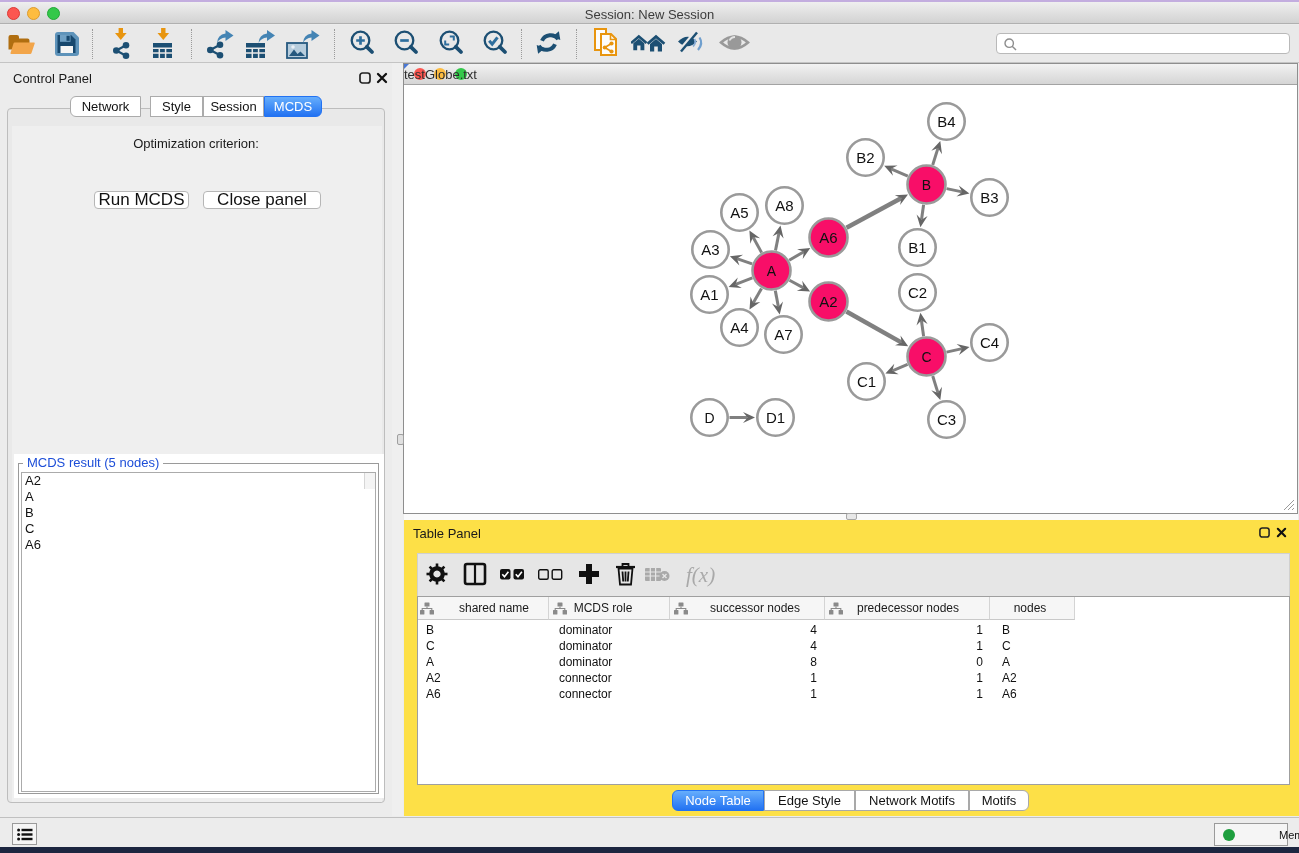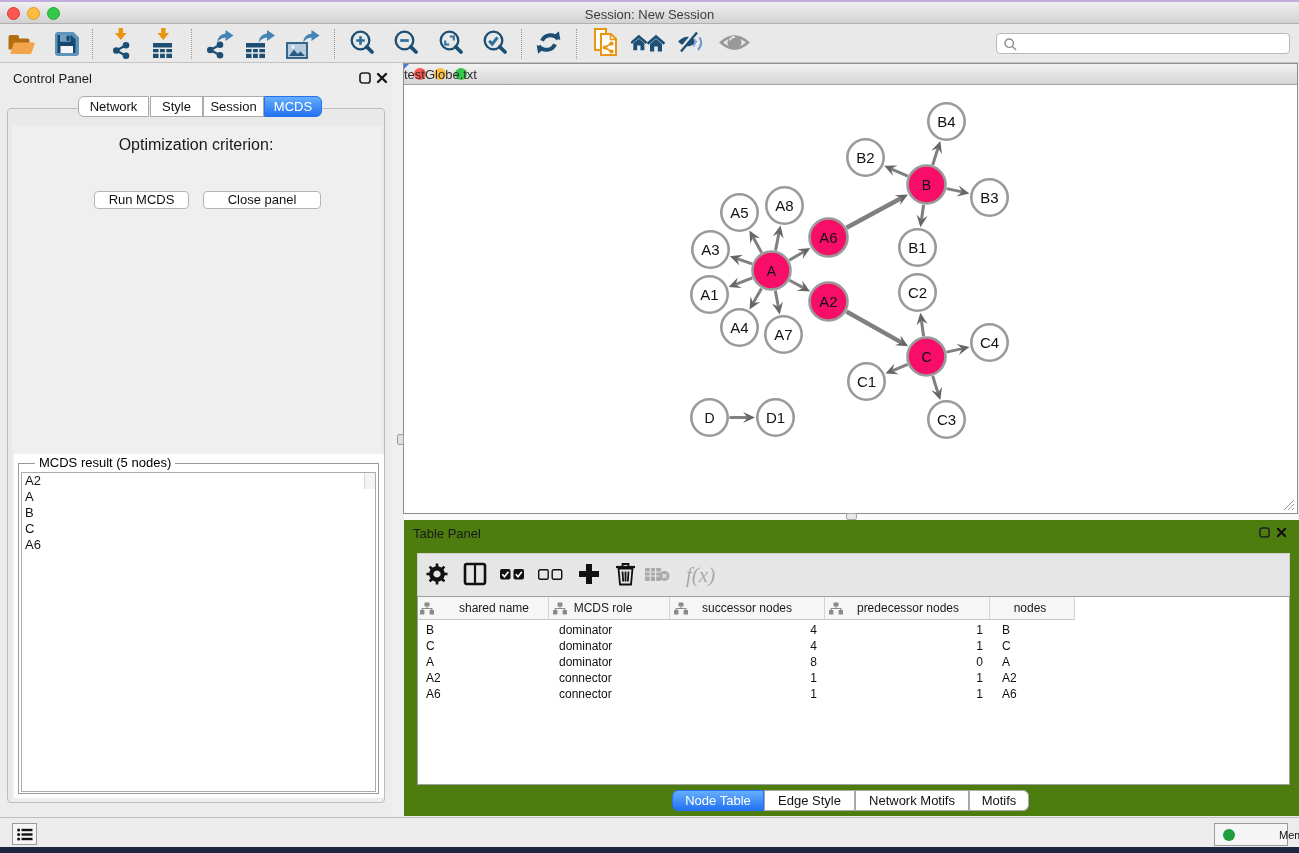--- a/index.html
+++ b/index.html
@@ -18,42 +18,42 @@
 #searchbox { position:absolute; left:996px; top:8px; width:294px; height:21px;
   background:#ffffff; border:1px solid #b9b9b9; border-radius:4px; }
 #cpanel { position:absolute; left:0; top:63px; width:392px; height:753px; background:#ececec; }
 .panhead { font-size:13px; color:#1a1a1a; }
 .tab { position:absolute; top:0; height:21px; background:#ffffff; border:1px solid #ababab;
   font-size:13px; color:#111; text-align:center; line-height:20px; z-index:3; }
 .tab.sel { background:linear-gradient(#66aefc,#2272f2); color:#fff; border:1px solid #2272f2; }
 #tabcontent { position:absolute; left:7px; top:45px; width:378px; height:695px;
   border:1px solid #bdbdbd; border-radius:4px; background:#e9e9e9; }
 #mcdspan { position:absolute; left:4px; top:17px; width:370px; height:676px; background:#efefef; }
-#optlabel { position:absolute; left:0; width:100%; top:27px; text-align:center; font-size:16px; color:#1a1a1a;}
+#optlabel { position:absolute; left:0; width:100%; top:27px; text-align:center; font-size:13px; color:#1a1a1a;}
 #combo { position:absolute; left:36px; top:49px; width:312px; height:21px; background:#fff;
   border:1px solid #ababab; border-radius:5px; font-size:13px; color:#111; line-height:19px; padding-left:10px;}
 #combo .stepper { position:absolute; right:-1px; top:-1px; width:21px; height:21px;
   background:linear-gradient(#66aefc,#2272f2); border-radius:0 5px 5px 0; }
 .pbtn { position:absolute; height:18px; background:#ffffff; border:1px solid #b6b6b6;
-  border-radius:4px; font-size:13px; color:#111; text-align:center; line-height:16px; }
+  border-radius:4px; font-size:17px; color:#111; text-align:center; line-height:16px; }
 #resultwrap { position:absolute; left:6px; top:345px; width:370px; height:344px; background:#ffffff; }
 #groupbox { position:absolute; left:4px; top:9px; width:361px; height:331px; border:1px solid #9a9a9a; }
-#grouptitle { position:absolute; left:16px; top:-9px; background:#ffffff; padding:0 4px;
-  font-size:13px; color:#000000; white-space:nowrap; }
+#grouptitle { position:absolute; left:4px; top:-9px; background:#ffffff; padding:0 4px;
+  font-size:13px; color:#1d4ed8; white-space:nowrap; }
 #mcdslist { position:absolute; left:2px; top:8px; width:355px; height:320px; background:#fff;
   border:1px solid #ababab; font-size:13px; color:#111; }
 #mcdslist div { padding-left:3px; height:16px; line-height:16px; }
 #listscroll { position:absolute; right:0; top:0; width:11px; height:100%;
   background:#f4f4f4; border-left:1px solid #d6d6d6; }
 #netwin { position:absolute; left:403px; top:63px; width:895px; height:451px;
   background:#ffffff; border:1px solid #8e8e8e; }
 #nettitle { position:absolute; left:0; top:0; width:100%; height:21px;
   background:linear-gradient(#f2f2f2,#d5d5d5); border-bottom:1px solid #a3a3a3; }
 #nettitle .title { position:absolute; width:100%; text-align:left; top:3px; font-size:13px; color:#2d2d2d; }
-#tpanel { position:absolute; left:404px; top:520px; width:895px; height:296px; background:#4d7c0f; }
+#tpanel { position:absolute; left:404px; top:520px; width:895px; height:296px; background:#fde047; }
 #tptitle { font-size:13px; color:#1a1a1a; position:absolute; left:9px; top:6px; }
 #ttoolbar { position:absolute; left:13px; top:33px; width:873px; height:43px; background:#e6e6e6;
   border:1px solid #d0d0d0; border-bottom:none; }
 #tablebox { position:absolute; left:13px; top:76px; width:873px; height:189px;
   background:#ffffff; border:1px solid #9f9f9f; }
 .thead { position:absolute; top:0; height:23px; background:#f6f6f6;
   border-bottom:1px solid #c9c9c9; border-right:1px solid #d4d4d4; font-size:12px; color:#1a1a1a; }
 .thead span { position:absolute; width:100%; text-align:center; top:4px; }
 .trow { position:absolute; font-size:12px; color:#111; height:16px; line-height:16px; }
 .num { text-align:right; }
@@ -226,21 +226,21 @@
 </div>
 <div id="cpanel">
   <div class="panhead" style="position:absolute; left:13px; top:8px;">Control Panel</div>
   <svg class="abs" style="left:359px; top:9px" width="12" height="12" viewBox="0 0 12 12">
       <rect x="1" y="1" width="10" height="10" rx="2.5" fill="none" stroke="#222" stroke-width="1.7"></rect>
     </svg>
   <svg class="abs" style="left:376px; top:9px" width="12" height="12" viewBox="0 0 12 12">
       <path d="M2 2 L10 10 M10 2 L2 10" stroke="#111" stroke-width="2.3" stroke-linecap="round"></path>
     </svg>
   <div class="abs" style="left:0; top:33px; width:392px; height:22px;">
-      <div class="tab" style="left:78px; width:71px; border-radius:6px 0 0 6px;">Network</div>
+      <div class="tab" style="left:70px; width:71px; border-radius:6px 0 0 6px;">Network</div>
       <div class="tab" style="left:150px; width:53px;">Style</div>
       <div class="tab" style="left:203px; width:61px;">Session</div>
       <div class="tab sel" style="left:264px; width:58px; border-radius:0 6px 6px 0;">MCDS</div>
     </div>
   <div id="tabcontent">
     <div id="mcdspan"></div>
     <div id="optlabel">Optimization criterion:</div>
     <div class="pbtn" style="left:86px; top:82px; width:95px;">Run MCDS</div>
     <div class="pbtn" style="left:195px; top:82px; width:118px;">Close panel</div>
     <div id="resultwrap">
@@ -440,21 +440,21 @@
       </div>
 <svg class="abs" style="left:135px; top:5px" width="14" height="13" viewBox="0 0 14 13">
         <g fill="#8a8a8a">
           <rect x="4.5" y="0.5" width="5" height="4" rx="0.5"></rect>
           <rect x="0" y="8" width="4.4" height="4.4" rx="0.5"></rect>
           <rect x="9.6" y="8" width="4.4" height="4.4" rx="0.5"></rect>
           <path d="M7 4.5 v2 M2.2 8 v-1.5 h9.6 v1.5" stroke="#8a8a8a" stroke-width="1.1" fill="none"></path>
         </g>
       </svg>
 <div class="thead" style="left:252px; width:155px;">
-        <span style="left:0px">successor nodes</span>
+        <span style="left:8px">successor nodes</span>
       </div>
 <svg class="abs" style="left:256px; top:5px" width="14" height="13" viewBox="0 0 14 13">
         <g fill="#8a8a8a">
           <rect x="4.5" y="0.5" width="5" height="4" rx="0.5"></rect>
           <rect x="0" y="8" width="4.4" height="4.4" rx="0.5"></rect>
           <rect x="9.6" y="8" width="4.4" height="4.4" rx="0.5"></rect>
           <path d="M7 4.5 v2 M2.2 8 v-1.5 h9.6 v1.5" stroke="#8a8a8a" stroke-width="1.1" fill="none"></path>
         </g>
       </svg>
 <div class="thead" style="left:407px; width:165px;">

